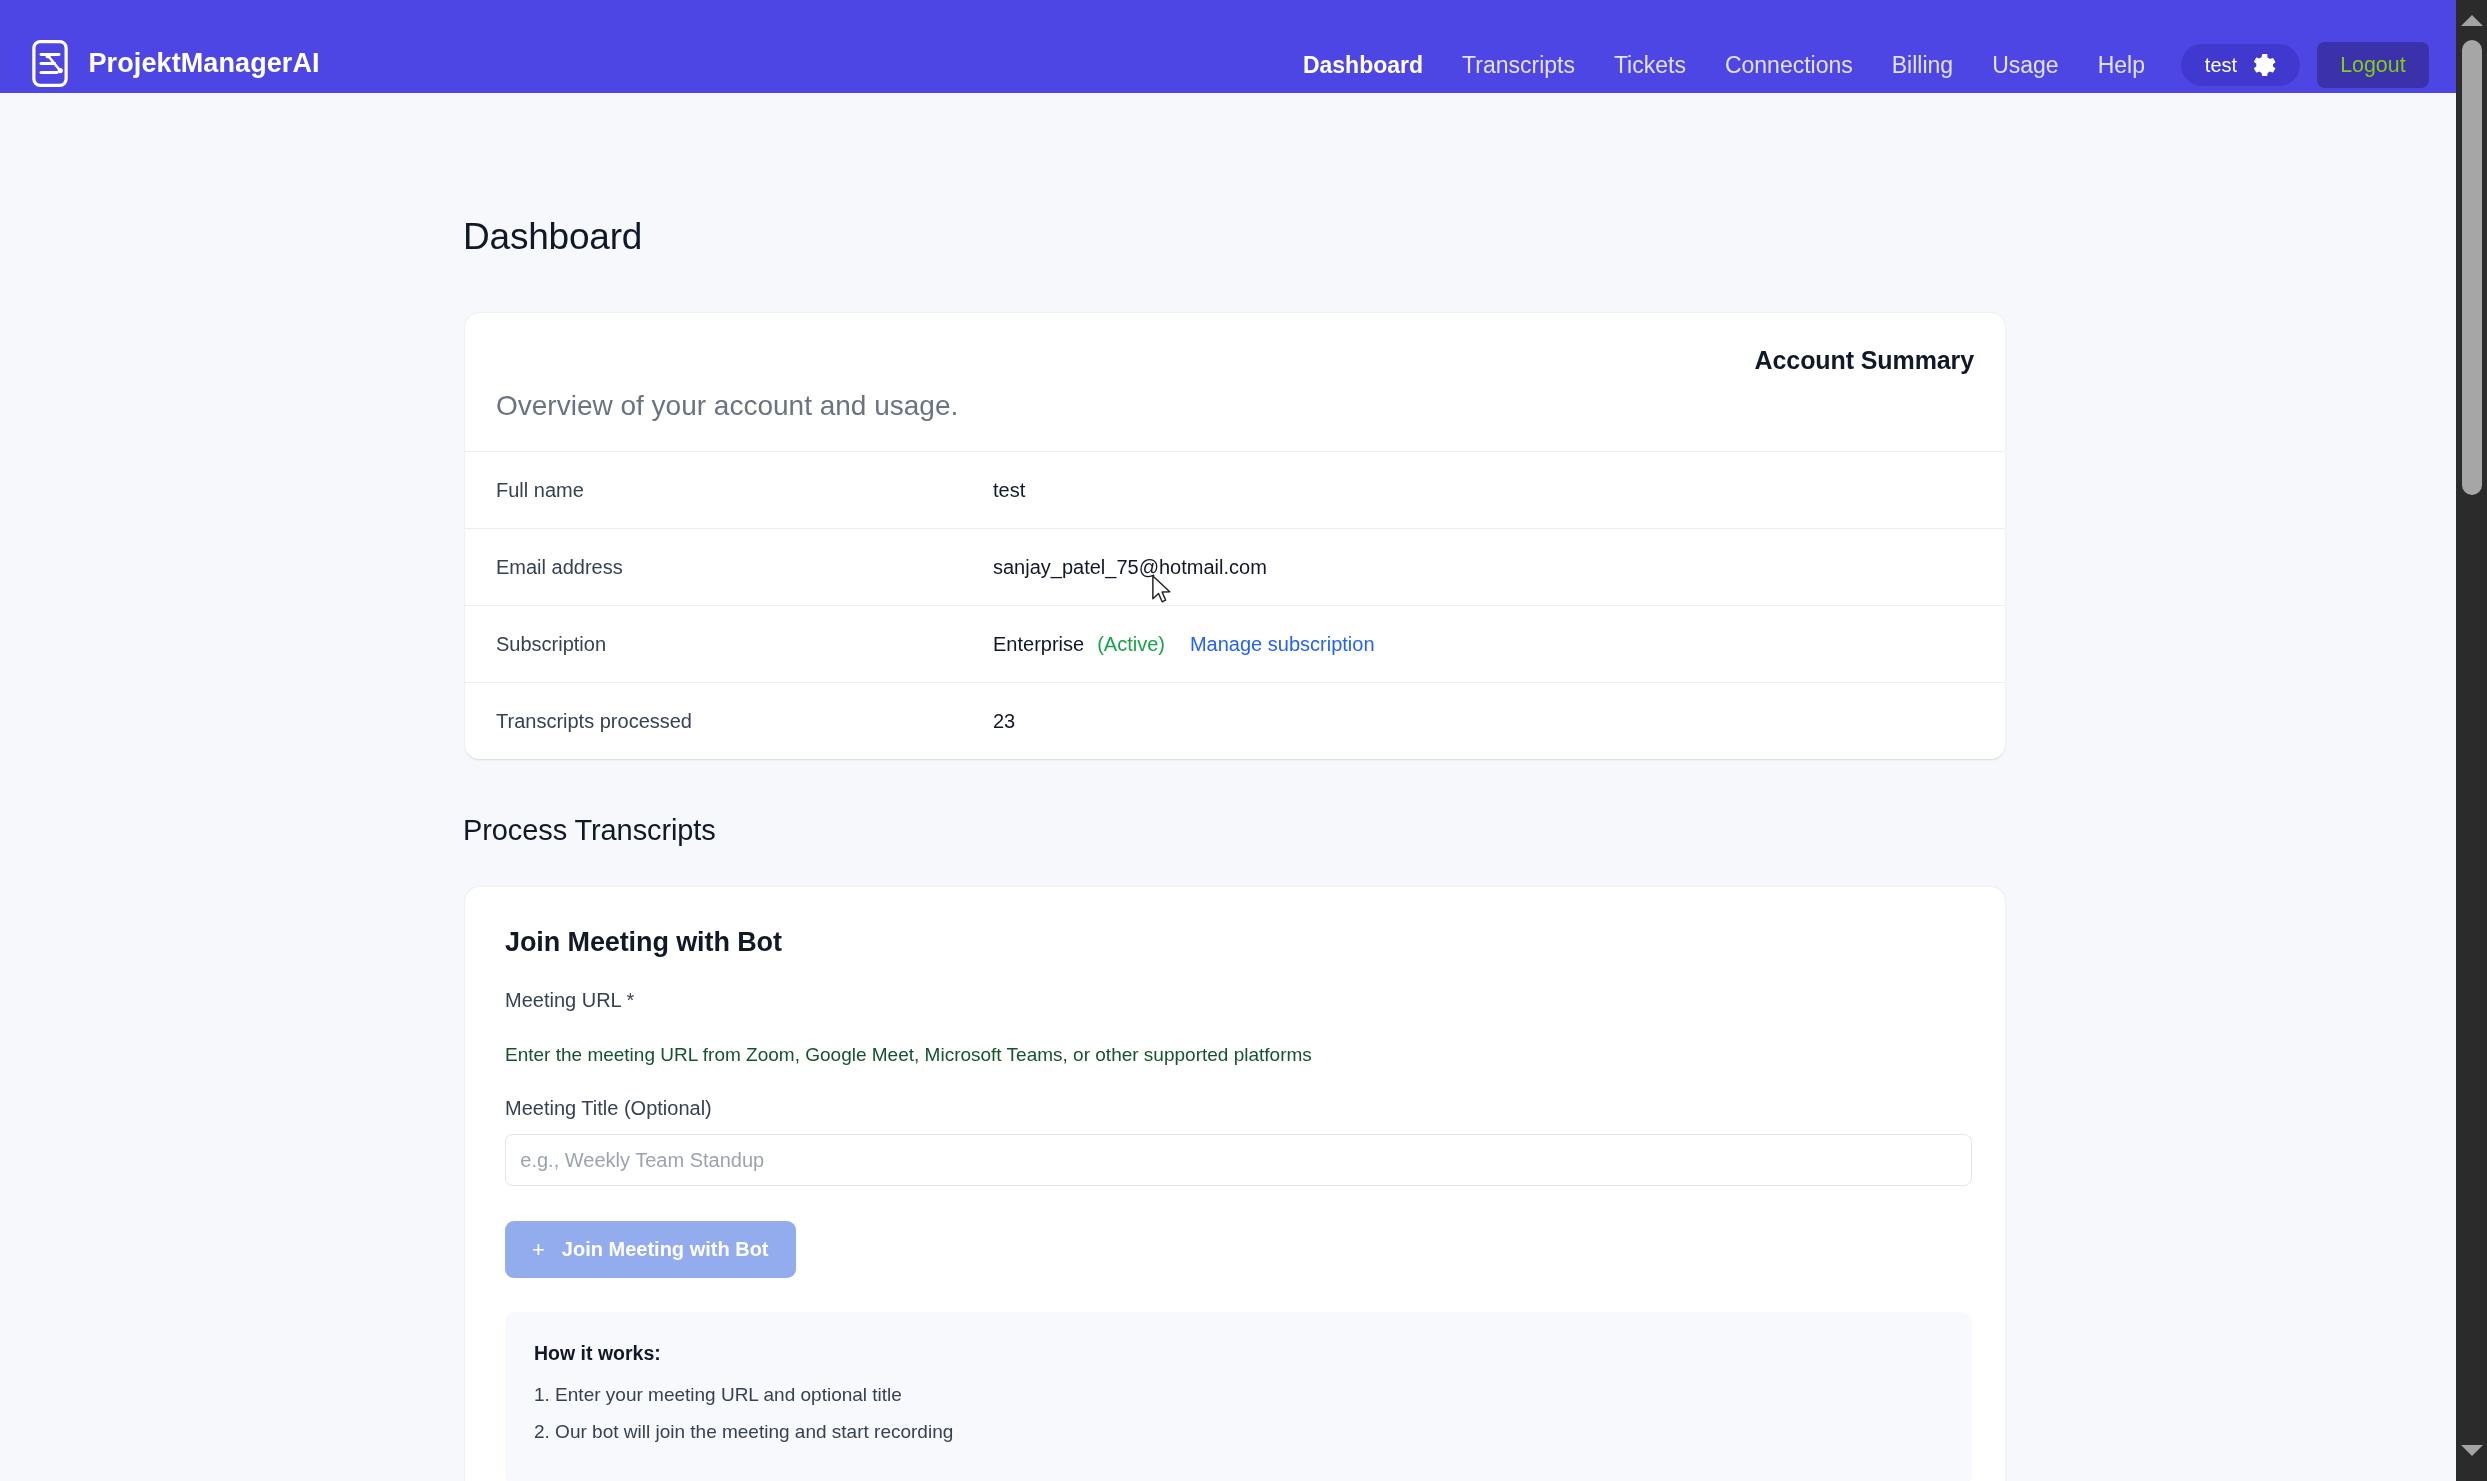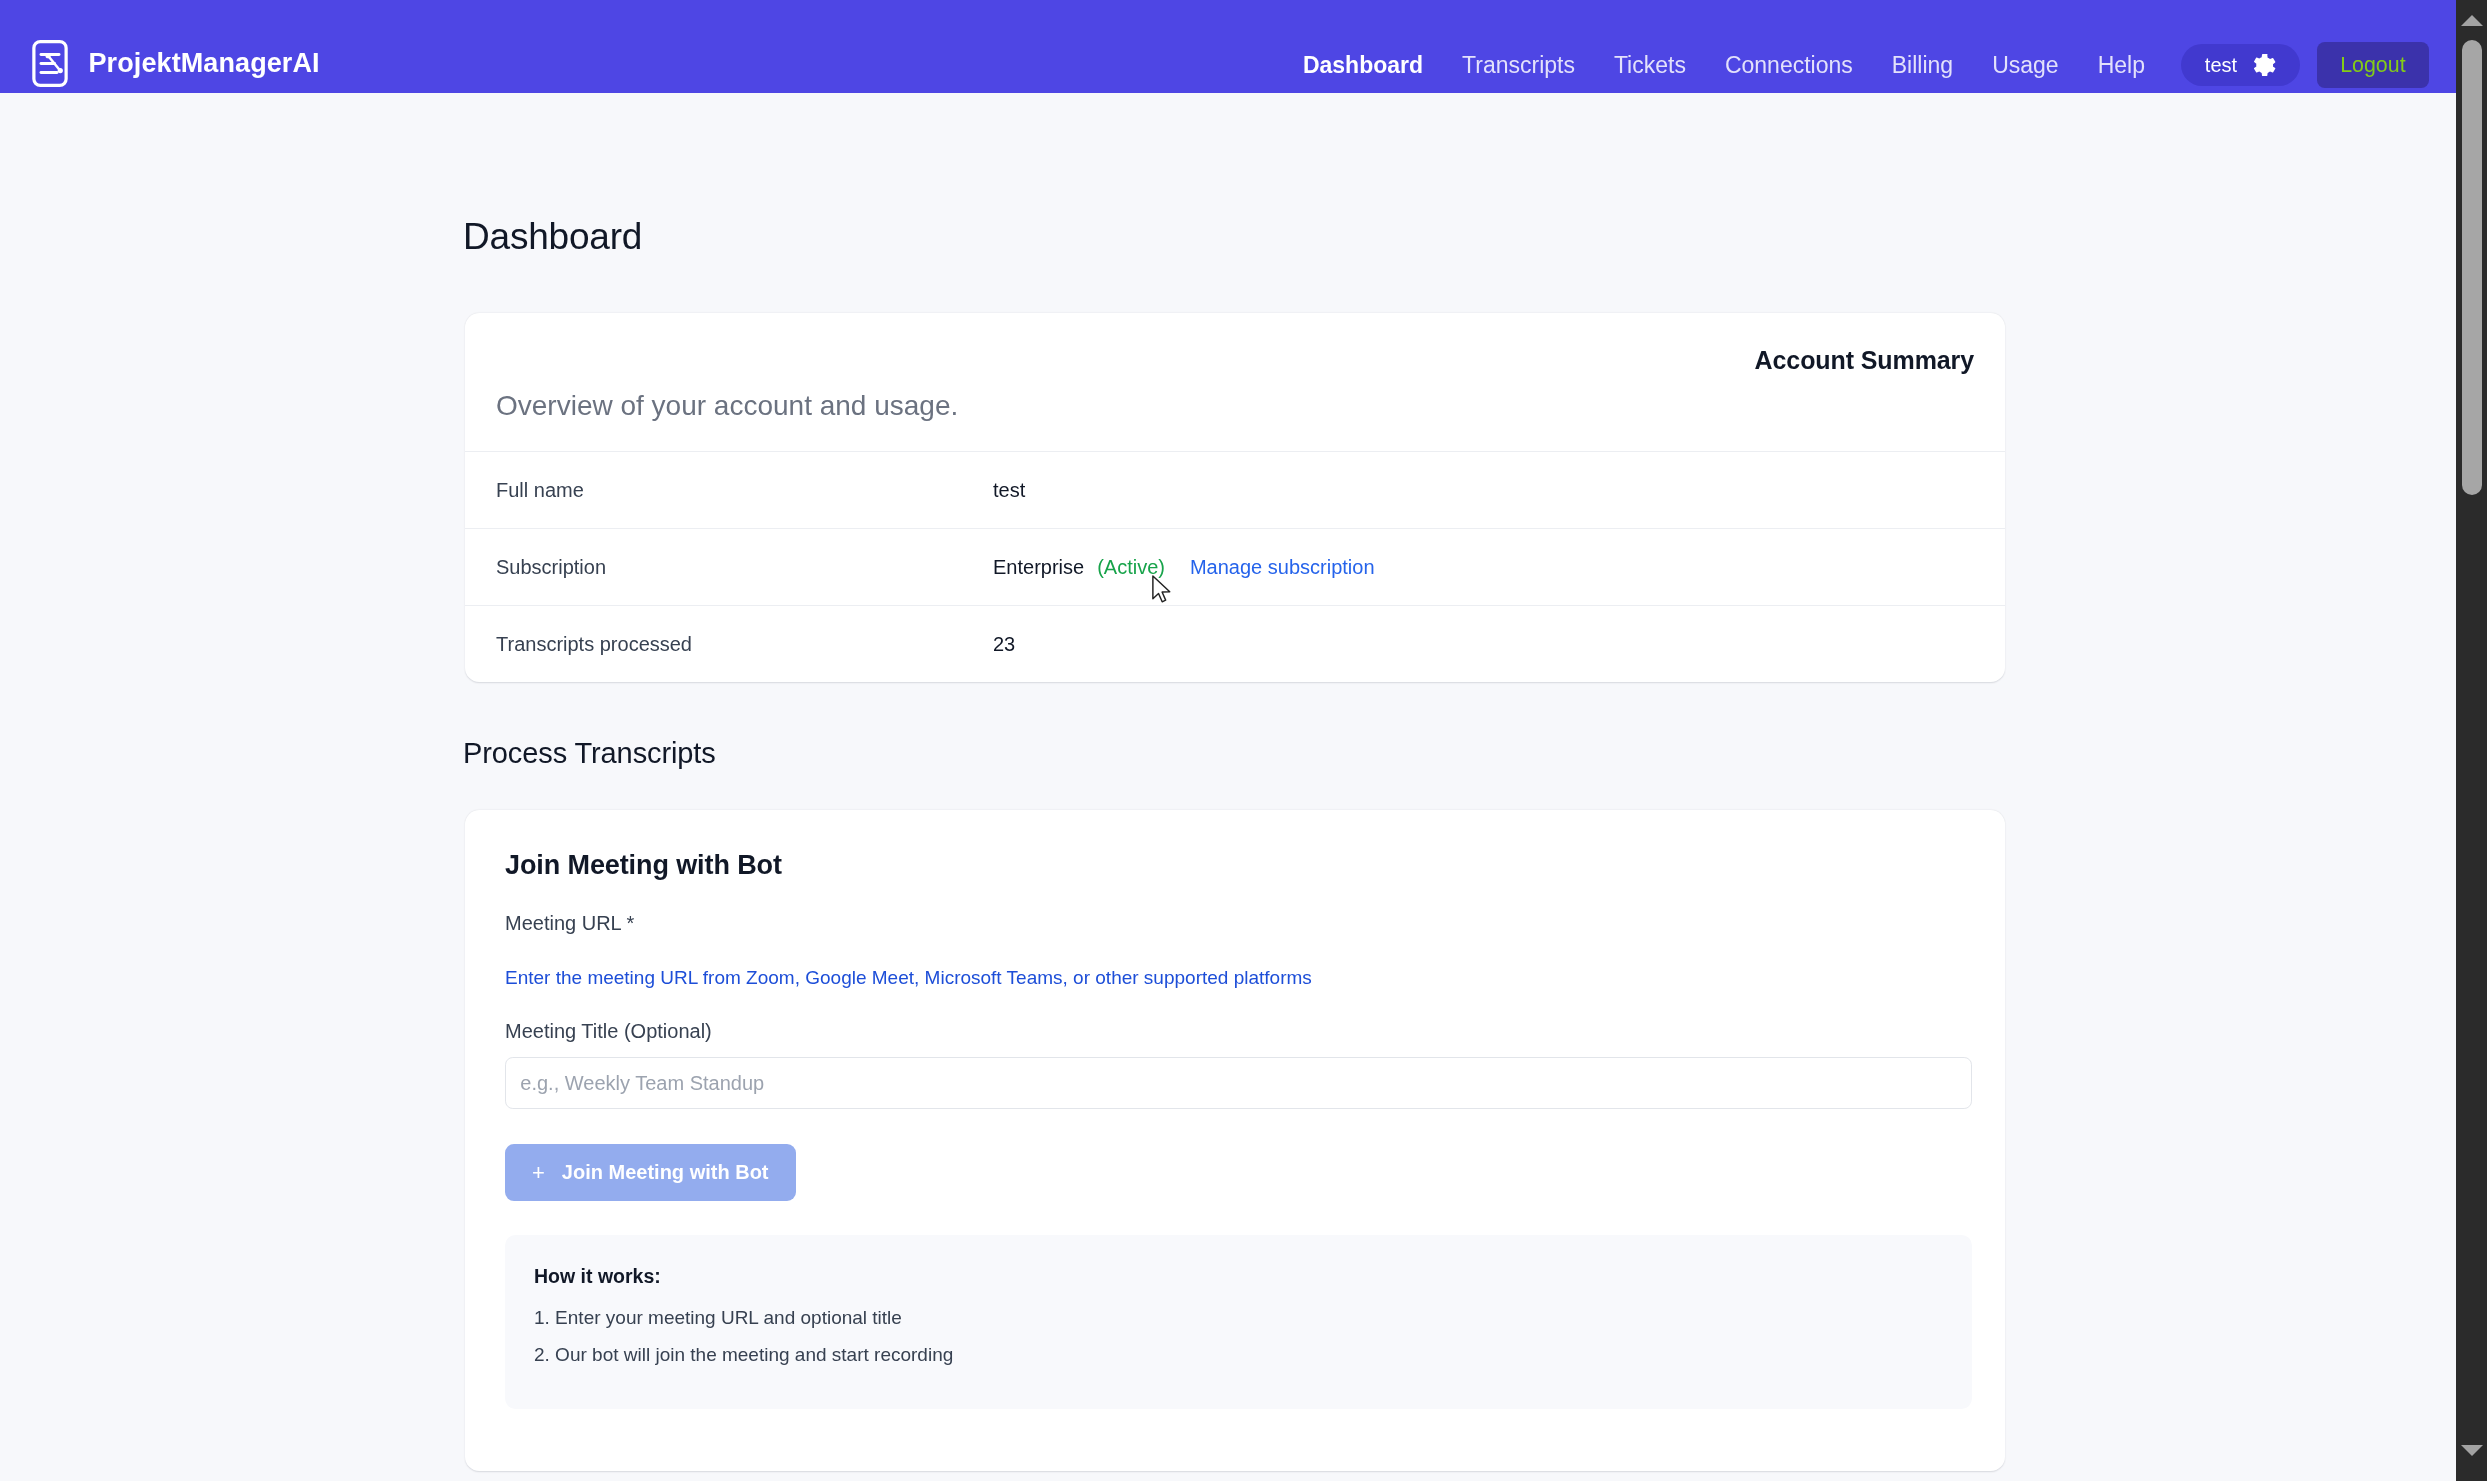--- a/index.html
+++ b/index.html
@@ -222,21 +222,21 @@
     font-family: inherit;
     color: #111827;
     padding: 0 14.3px;
     outline: none;
   }
   .text-input::placeholder { color: #9ca3af; }
 
   .field-help {
     display: block;
     font-size: 19px;
-    color: #1d4ed8;
+    color: #14532d;
     margin-top: 32px;
   }
 
   .primary-btn {
     display: inline-flex;
     align-items: center;
     gap: 17px;
     background: #93acee;
     color: #ffffff;
     border: none;
@@ -377,20 +377,24 @@
       <div class="card-head">
         <h2>Account Summary</h2>
         <p>Overview of your account and usage.</p>
       </div>
 
       <div class="kv-row">
         <div class="kv-key">Full name</div>
         <div class="kv-val">test</div>
       </div>
 
+      <div class="kv-row">
+        <div class="kv-key">Email address</div>
+        <div class="kv-val">sanjay_patel_75@hotmail.com</div>
+      </div>
 
       <div class="kv-row">
         <div class="kv-key">Subscription</div>
         <div class="kv-val">
           <span class="plan">Enterprise</span>
           <span class="status-active">(Active)</span>
           <a class="manage-link" href="#">Manage subscription</a>
         </div>
       </div>
 

